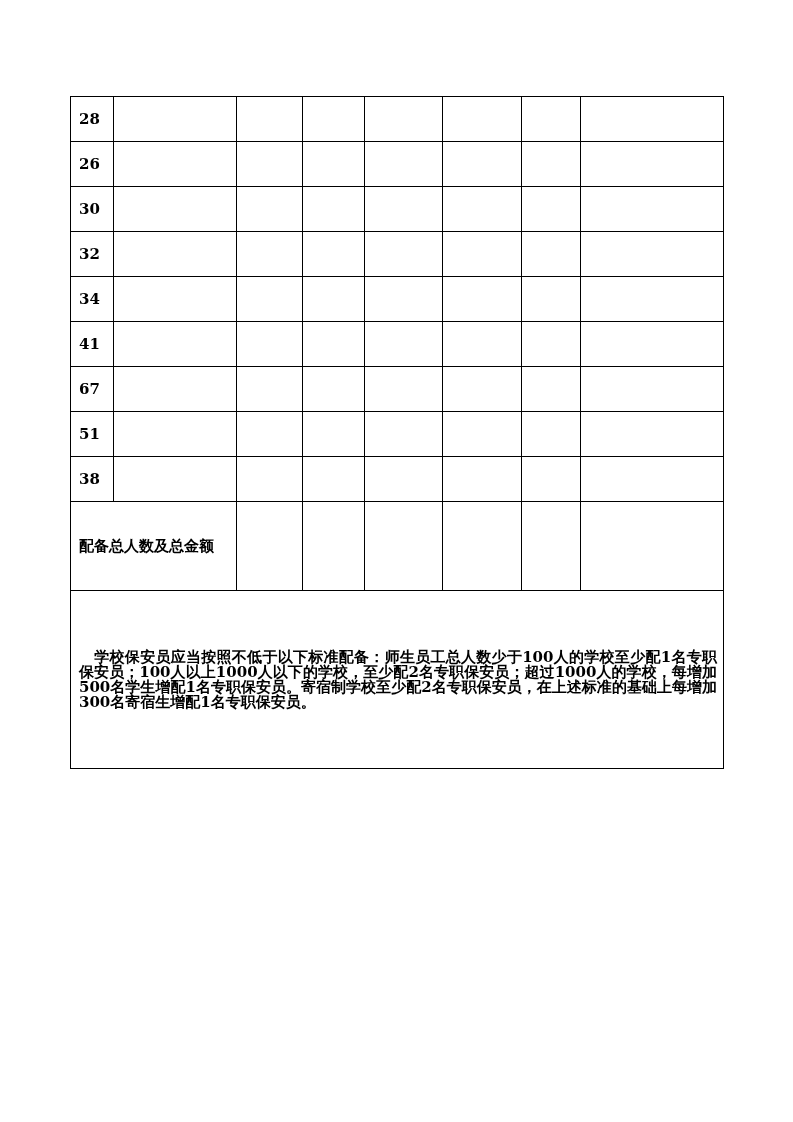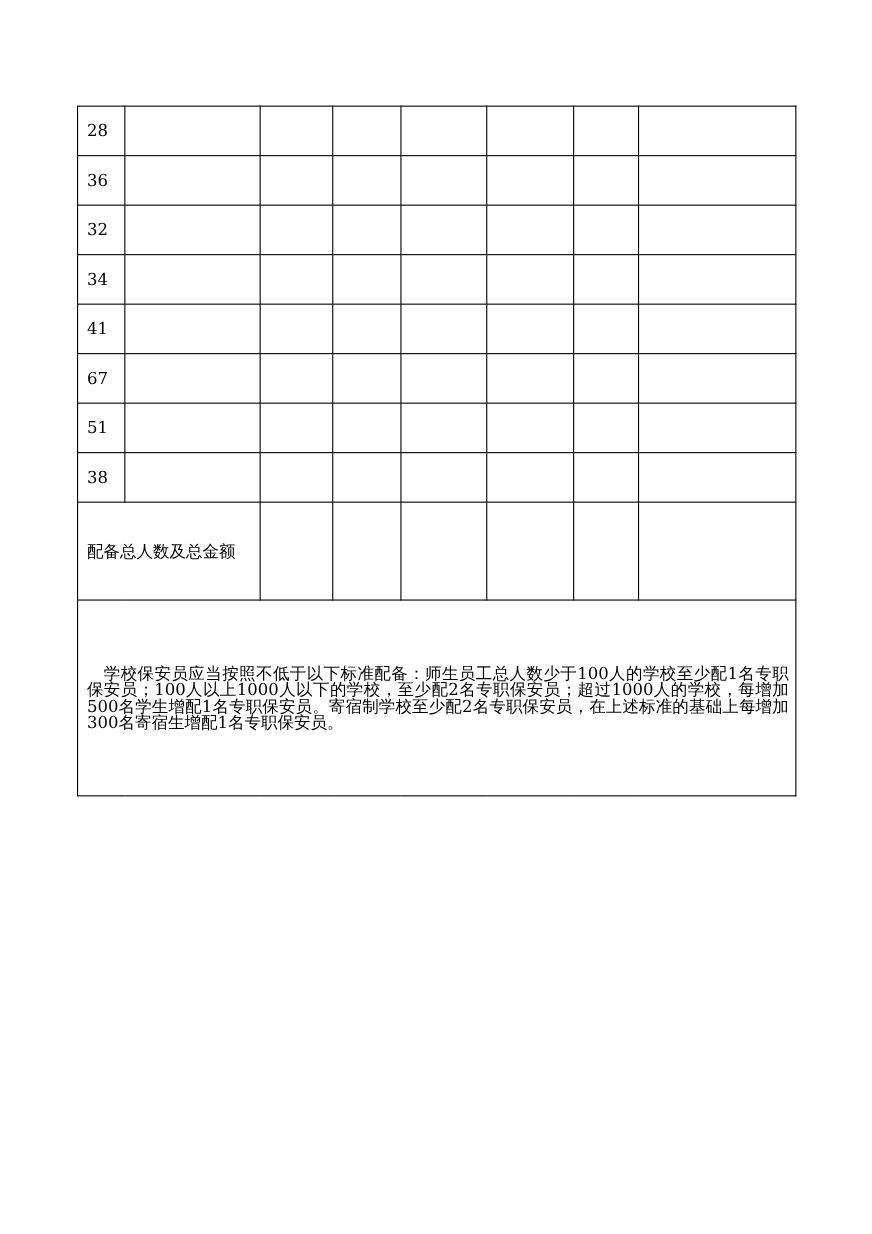--- a/index.html
+++ b/index.html
@@ -1,20 +1,21 @@
 <!DOCTYPE html>
 <html><head>
   <meta charset="utf-8">
   <style>
     html, body { margin: 0; padding: 0; background: #ffffff; }
     body { width: 793px; height: 1122px; position: relative; font-family: "DejaVu Serif", "Liberation Serif", serif; color: #000; }
     table.grid {
       position: absolute; left: 70px; top: 96px;
       border-collapse: collapse; table-layout: fixed;
       width: 653px;
+      font-weight: bold;
     }
     table.grid td {
       border: 1px solid #000; padding: 0; vertical-align: middle;
       font-size: 15px; line-height: 1;
     }
     table.grid tr.num-row td { height: 44px; }
     td.idx { padding-left: 8px !important; }
     tr.summary-row td { height: 88px; margin-left: 12px; }
     td.summary-label { padding-left: 8px !important; font-size: 16px; line-height: 44px; }
     tr.notes-row td { height: 177px; }
@@ -42,21 +43,31 @@
         <td class="idx">28</td>
         <td></td>
         <td></td>
         <td></td>
         <td></td>
         <td></td>
         <td></td>
         <td></td>
       </tr>
       <tr class="num-row">
-        <td class="idx">36</td>
+        <td class="idx">26</td>
+        <td></td>
+        <td></td>
+        <td></td>
+        <td></td>
+        <td></td>
+        <td></td>
+        <td></td>
+      </tr>
+      <tr class="num-row">
+        <td class="idx">30</td>
         <td></td>
         <td></td>
         <td></td>
         <td></td>
         <td></td>
         <td></td>
         <td></td>
       </tr>
       <tr class="num-row">
         <td class="idx">32</td>

